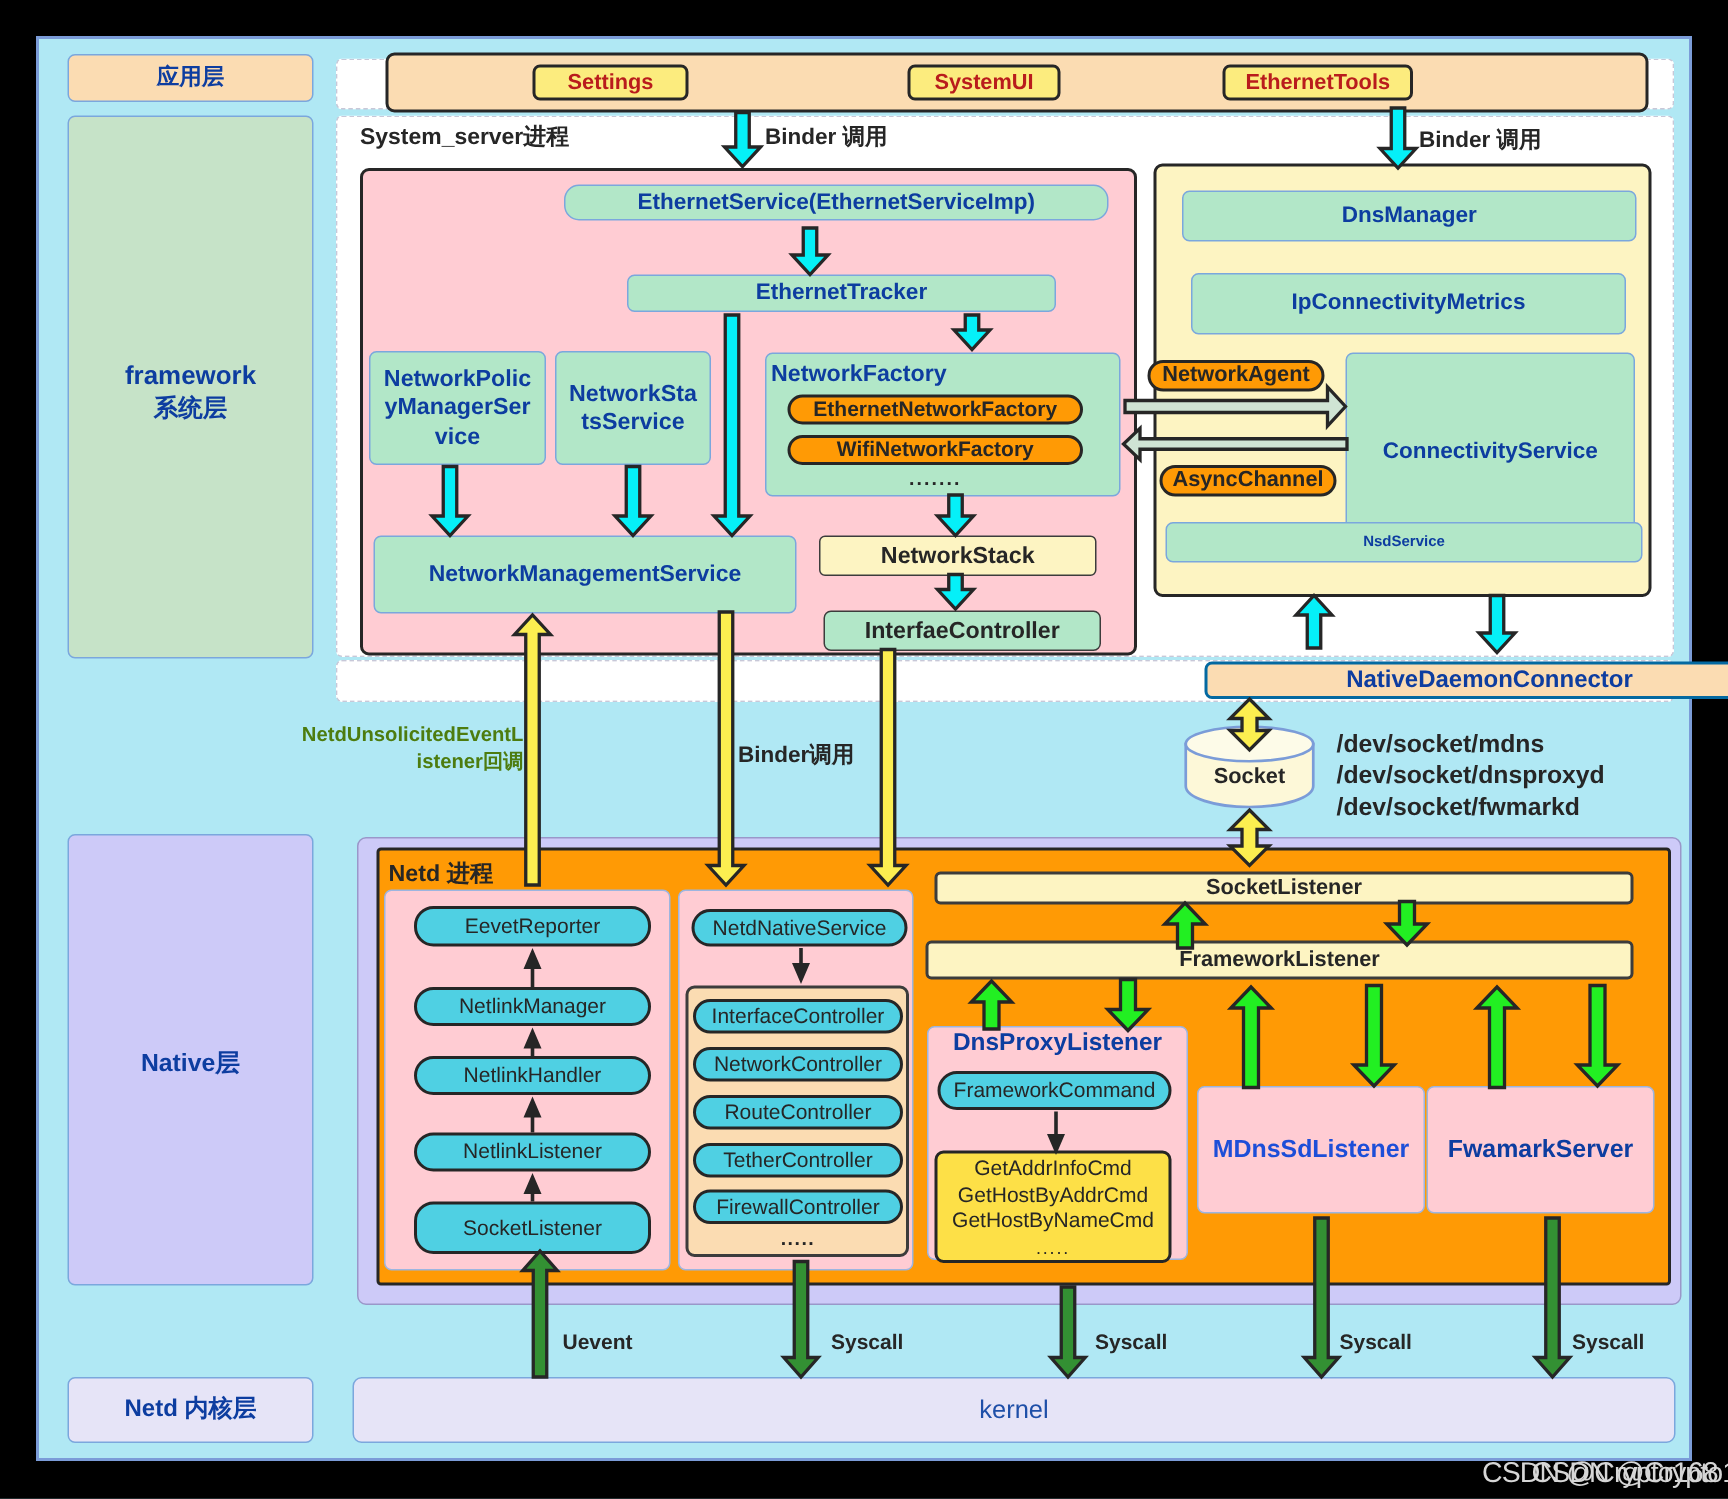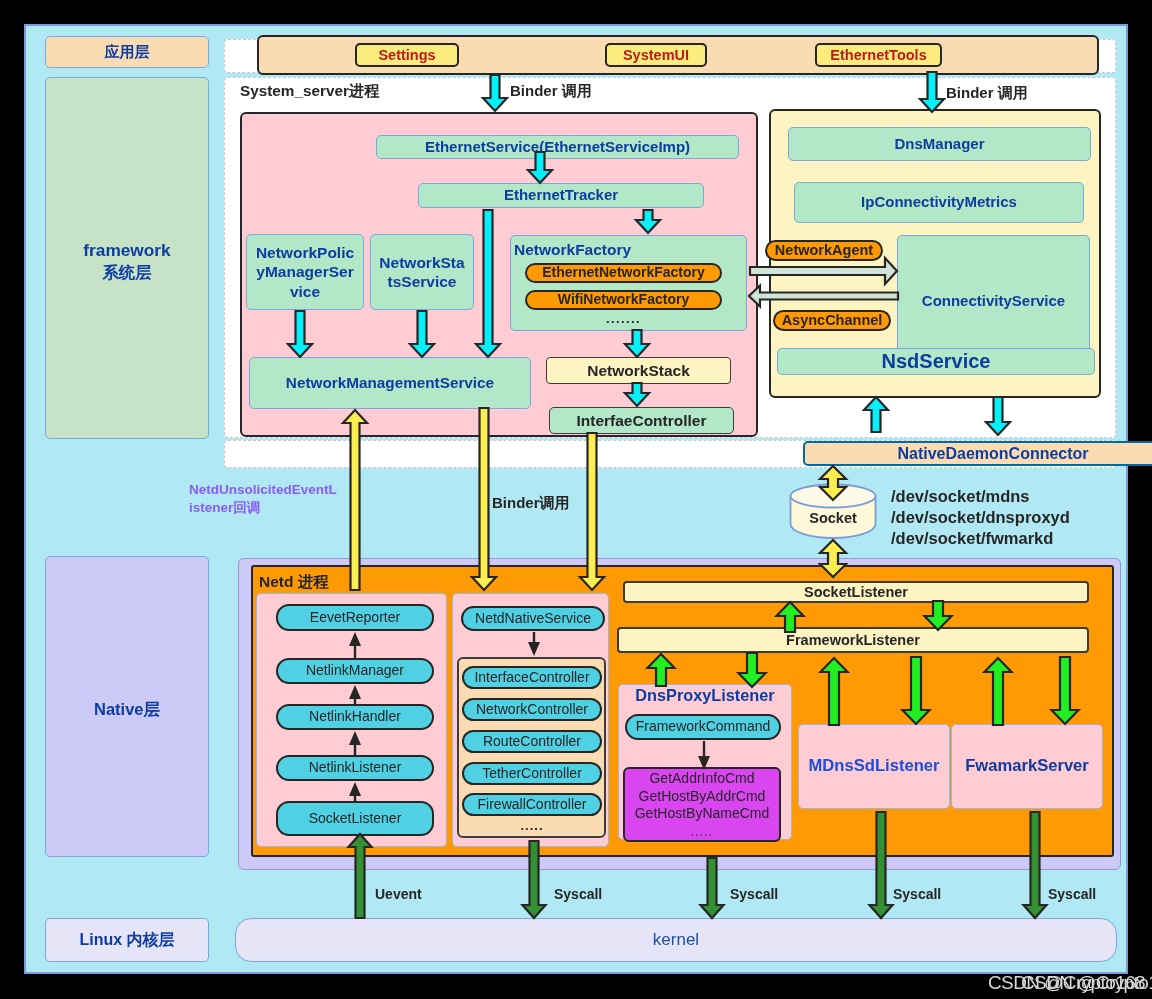--- a/index.html
+++ b/index.html
@@ -57,53 +57,53 @@
   #netd-box{left:251px;top:565px;width:863px;height:292px;background:#ff9a05;
             border:2px solid #262626;border-radius:3px;}
   #netd-title{left:259px;top:572px;font-size:15.5px;font-weight:bold;color:#262626;}
 
   .pinkpanel{background:#ffccd3;border:1.5px solid #9cb5e0;border-radius:5px;}
   .cyanpill{background:#4fd0e3;border:2px solid #262626;border-radius:13px;
             color:#262626;font-size:14px;}
 
   
   #kernel-bar{left:235px;top:918px;width:882px;height:44px;background:#e6e4f7;
-              border:1.5px solid #7ba7dd;border-radius:16px;color:#1e4fa8;font-size:17px;}
+              border:1.5px solid #7ba7dd;border-radius:6px;color:#1e4fa8;font-size:17px;}
 
   .lbl{position:absolute;font-size:14px;font-weight:bold;color:#262626;}
   .wm{position:absolute;font-size:19px;color:#d6d6d6;white-space:nowrap;letter-spacing:-0.6px;}
   svg{position:absolute;left:0;top:0;overflow:visible;}
 </style>
 </head>
 <body>
 
 <div id="canvas">
   <div id="outer" class="abs"></div>
 
   <div id="lyr-app" class="abs ctr lyr">应用层</div>
   <div id="lyr-fw" class="abs ctr lyr">
     <div style="font-size:17.3px;">framework</div>
     <div style="font-size:16.3px;">系统层</div>
   </div>
   <div id="lyr-native" class="abs ctr lyr">Native层</div>
-  <div id="lyr-kernel" class="abs ctr lyr">Linux 内核层</div>
+  <div id="lyr-kernel" class="abs ctr lyr">Netd 内核层</div>
 
   <div id="app-panel" class="abs"></div>
   <div id="apps-bar" class="abs"></div>
   <div class="abs ctr app-chip" style="left:355px;width:104px;">Settings</div>
   <div class="abs ctr app-chip" style="left:605px;width:102px;">SystemUI</div>
   <div class="abs ctr app-chip" style="left:815px;width:127px;">EthernetTools</div>
 
   <div id="sys-panel" class="abs"></div>
   <div id="sys-title" class="abs">System_server进程</div>
 
   <div id="pink-box" class="abs"></div>
   <div id="yellow-box" class="abs"></div>
 
-  <div class="abs ctr gb" style="left:376px;top:135px;width:363px;height:24px;font-size:15px;">EthernetService(EthernetServiceImp)</div>
+  <div class="abs ctr gb" style="left:376px;top:123px;width:363px;height:24px;font-size:15px;border-radius:10px;">EthernetService(EthernetServiceImp)</div>
   <div class="abs ctr gb" style="left:418px;top:183px;width:286px;height:25px;font-size:15px;">EthernetTracker</div>
   <div class="abs ctr gb" style="left:246px;top:234px;width:118px;height:76px;font-size:15.5px;flex-direction:column;line-height:1.24;">
     <div>NetworkPolic</div>
     <div>yManagerSer</div>
     <div>vice</div>
   </div>
   <div class="abs ctr gb" style="left:370px;top:234px;width:104px;height:76px;font-size:15.5px;flex-direction:column;line-height:1.24;">
     <div>NetworkSta</div>
     <div>tsService</div>
   </div>
@@ -116,32 +116,32 @@
 
   <div class="abs ctr gb" style="left:249px;top:357px;width:282px;height:52px;font-size:15.3px;">NetworkManagementService</div>
   <div class="abs ctr yb" style="left:546px;top:357px;width:185px;height:27px;font-size:15.5px;">NetworkStack</div>
   <div class="abs ctr gb" style="left:549px;top:407px;width:185px;height:27px;font-size:15.5px;border-color:#3c3c3c;color:#262626;">InterfaeController</div>
 
   <div class="abs ctr gb" style="left:788px;top:127px;width:303px;height:34px;font-size:15px;">DnsManager</div>
   <div class="abs ctr gb" style="left:794px;top:182px;width:290px;height:41px;font-size:15px;">IpConnectivityMetrics</div>
   <div class="abs ctr gb" style="left:897px;top:235px;width:193px;height:132px;font-size:15px;">ConnectivityService</div>
   <div class="abs ctr ob" style="left:765px;top:240px;width:118px;height:21px;font-size:14.5px;">NetworkAgent</div>
   <div class="abs ctr ob" style="left:773px;top:310px;width:118px;height:21px;font-size:14.5px;">AsyncChannel</div>
-  <div class="abs ctr gb" style="left:777px;top:348px;width:318px;height:27px;font-size:20px;">NsdService</div>
+  <div class="abs ctr gb" style="left:777px;top:348px;width:318px;height:27px;font-size:10px;">NsdService</div>
 
   <div id="ndc-panel" class="abs"></div>
   <div class="abs ctr" style="left:780px;top:441px;width:380px;height:25px;background:#fbdcb2;border:2px solid #0369a1;border-radius:5px;color:#0d3da0;font-weight:bold;font-size:16px;margin-left:23px;">NativeDaemonConnector</div>
 
   <div class="abs" style="left:891px;top:486px;font-size:16.5px;font-weight:bold;color:#262626;line-height:1.28;">
     <div>/dev/socket/mdns</div>
     <div>/dev/socket/dnsproxyd</div>
     <div>/dev/socket/fwmarkd</div>
   </div>
 
-  <div class="abs" style="left:189px;top:481px;width:160px;text-align:left;font-size:13.5px;font-weight:bold;color:#8b5cf6;line-height:1.33;">
+  <div class="abs" style="left:189px;top:481px;width:160px;text-align:right;font-size:13.5px;font-weight:bold;color:#4d7c0f;line-height:1.33;">
     <div>NetdUnsolicitedEventL</div>
     <div>istener回调</div>
   </div>
   <div class="abs" style="left:492px;top:494px;font-size:15px;font-weight:bold;color:#262626;">Binder调用</div>
 
   <div id="native-panel" class="abs"></div>
   <div id="netd-box" class="abs"></div>
   <div id="netd-title" class="abs">Netd 进程</div>
 
   <div class="abs pinkpanel" style="left:256px;top:593px;width:191px;height:254px;"></div>
@@ -161,21 +161,21 @@
   <div class="abs ctr cyanpill" style="left:462px;top:762px;width:140px;height:23px;">TetherController</div>
   <div class="abs ctr cyanpill" style="left:462px;top:793px;width:140px;height:23px;">FirewallController</div>
   <div class="abs ctr" style="left:462px;top:818px;width:140px;height:16px;font-size:13px;color:#262626;font-weight:bold;letter-spacing:1px;">.....</div>
 
   <div class="abs ctr yb" style="left:623px;top:581px;width:466px;height:22px;font-size:14.5px;border-width:2px;">SocketListener</div>
   <div class="abs ctr yb" style="left:617px;top:627px;width:472px;height:26px;font-size:14.5px;border-width:2px;">FrameworkListener</div>
 
   <div class="abs pinkpanel" style="left:618px;top:684px;width:174px;height:156px;"></div>
   <div class="abs ctr" style="left:618px;top:685px;width:174px;height:21px;font-size:16.3px;color:#0d3da0;font-weight:bold;">DnsProxyListener</div>
   <div class="abs ctr cyanpill" style="left:625px;top:714px;width:156px;height:26px;">FrameworkCommand</div>
-  <div class="abs ctr" style="left:623px;top:767px;width:158px;height:75px;background:#d946ef;border:2px solid #262626;border-radius:6px;color:#262626;font-size:14px;flex-direction:column;line-height:1.26;padding-top:1px;">
+  <div class="abs ctr" style="left:623px;top:767px;width:158px;height:75px;background:#fde047;border:2px solid #262626;border-radius:6px;color:#262626;font-size:14px;flex-direction:column;line-height:1.26;padding-top:1px;">
     <div>GetAddrInfoCmd</div>
     <div>GetHostByAddrCmd</div>
     <div>GetHostByNameCmd</div>
     <div style="font-size:12px;letter-spacing:1.2px;margin-top:2px;">.....</div>
   </div>
 
   <div class="abs ctr pinkpanel" style="left:798px;top:724px;width:152px;height:85px;font-size:16.6px;color:#1d4ed8;font-weight:bold;">MDnsSdListener</div>
   <div class="abs ctr pinkpanel" style="left:951px;top:724px;width:152px;height:85px;font-size:16.6px;color:#0d3da0;font-weight:bold;">FwamarkServer</div>
 
   <div class="lbl" style="left:375px;top:886px;">Uevent</div>

